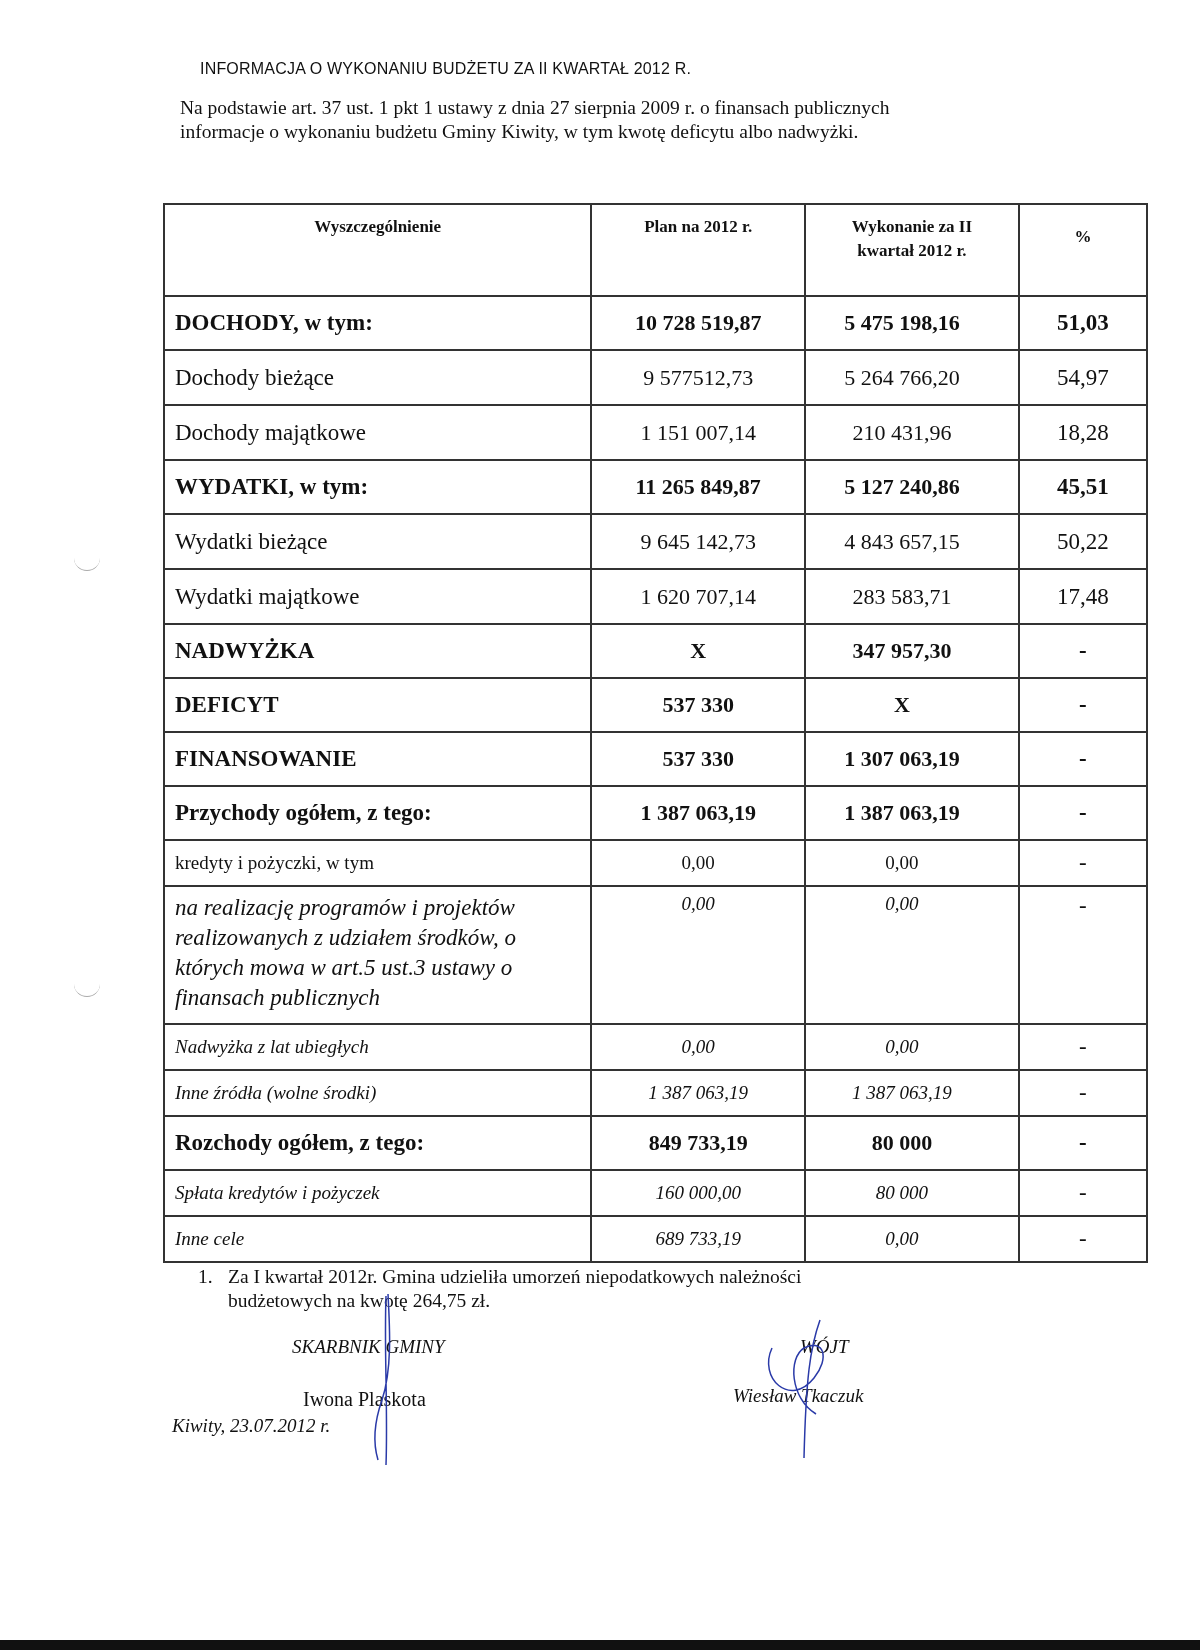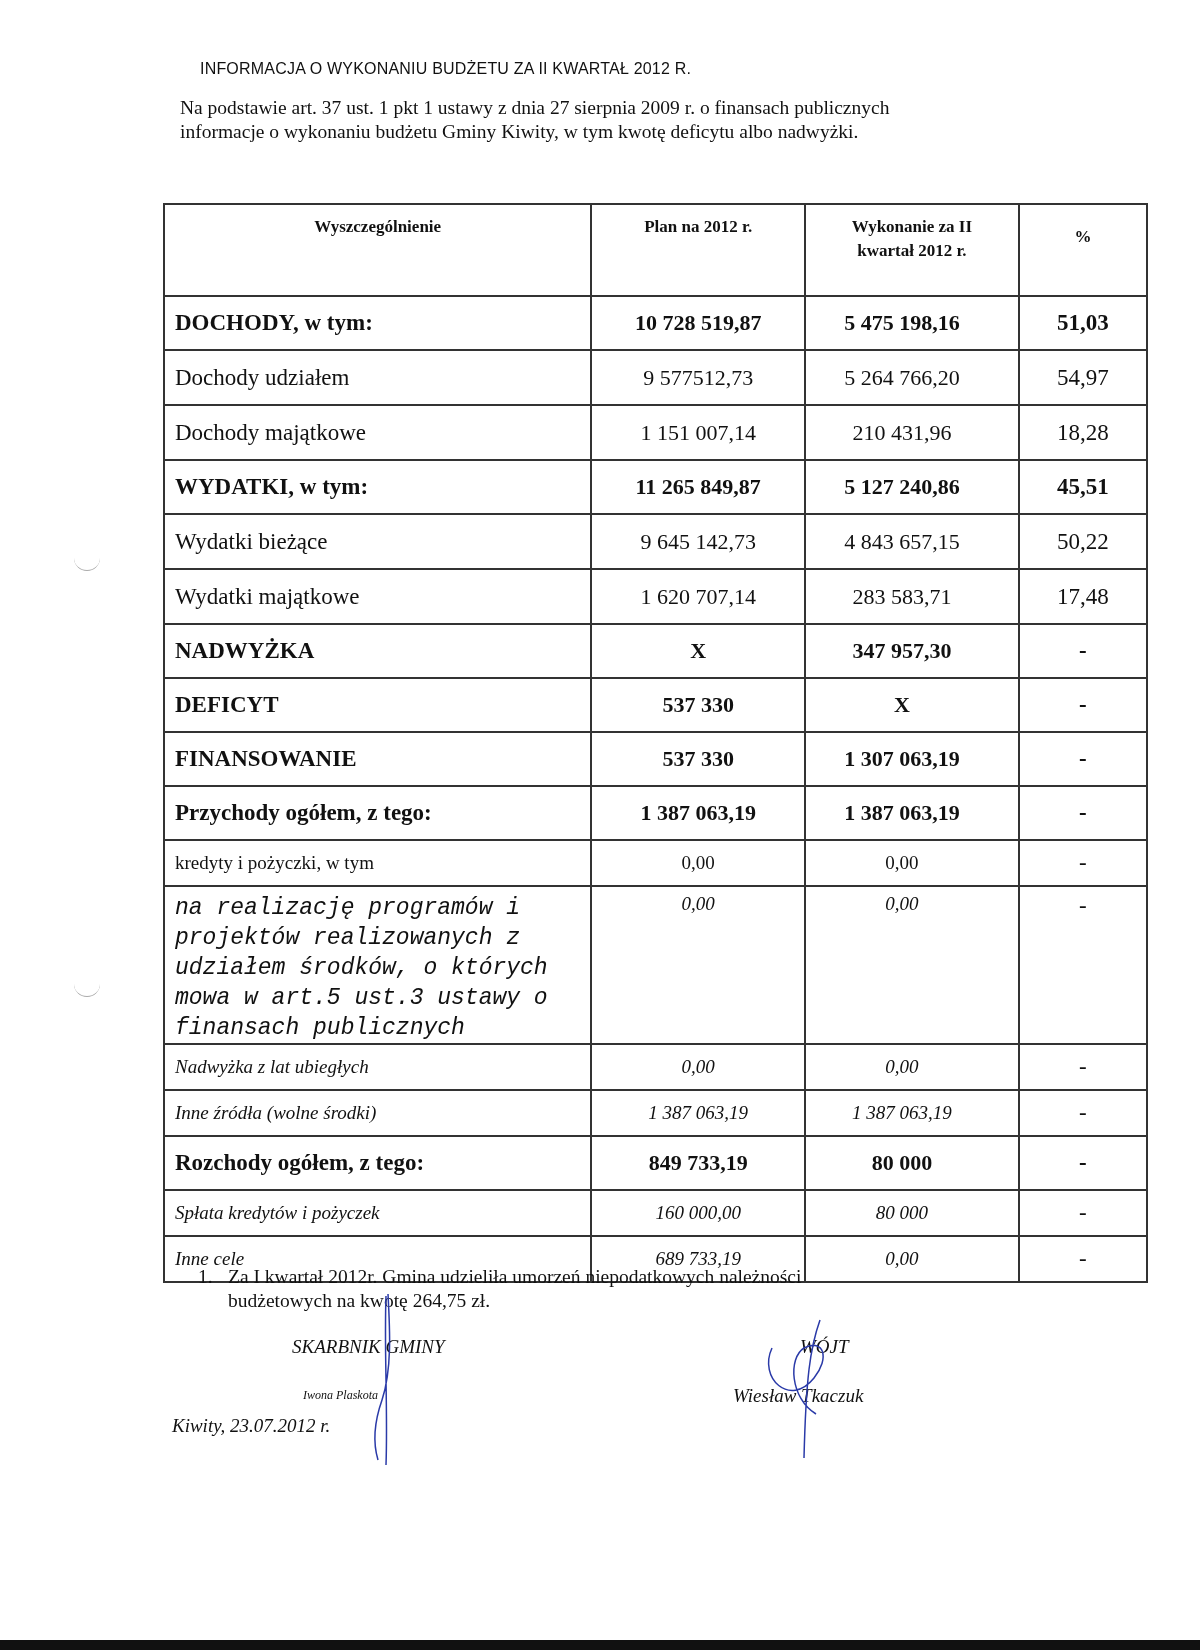--- a/index.html
+++ b/index.html
@@ -36,30 +36,30 @@
   td.num { text-align: center; font-size: 22px; padding-right: 32px; }
   td.num.exec { padding-right: 30px; border-radius: 23px; }
   td.pct { text-align: center; font-size: 23px; }
   tr.bold td { font-weight: bold; }
   tr.h52 td { height: 52px; }
   tr.h55 td { height: 53px; }
   tr.small td.name { font-size: 19px; }
   tr.small td.num { font-size: 19px; }
   tr.italic td { font-style: italic; }
   tr.tall td { height: 130px; vertical-align: top; padding-top: 6px; }
-  tr.tall td.name { font-size: 23px; line-height: 30px; font-family: Liberation Mono, monospace; }
+  tr.tall td.name { font-size: 23px; line-height: 30px; }
   tr.mid td { height: 44px; }
   .footnote {
     position: absolute; left: 198px; top: 1265px; width: 760px;
     font-size: 19.5px; line-height: 24px;
   }
   .footnote .num-marker { display: inline-block; width: 30px; }
   .footnote .line2 { padding-left: 30px; }
   .sig-left-role { position: absolute; left: 292px; top: 1336px; font-size: 19px; font-style: italic; }
-  .sig-left-name { position: absolute; left: 303px; top: 1388px; font-size: 12px; font-style: italic; }
+  .sig-left-name { position: absolute; left: 303px; top: 1388px; font-size: 20px; }
   .place-date { position: absolute; left: 160px; top: 1415px; font-size: 19px; font-style: italic; margin-left: 12px; }
   .sig-right-role2 { position: absolute; left: 800px; top: 1336px; font-size: 19px; font-style: italic; }
   .sig-right-name { position: absolute; left: 733px; top: 1385px; font-size: 19px; font-style: italic; }
   .scribble { position: absolute; }
   .hole { position: absolute; width: 26px; height: 14px; border-bottom: 1px solid #aaa; border-radius: 0 0 14px 14px; }
   .bottom-bar { position: absolute; left: 0; top: 1640px; width: 1200px; height: 10px; background: #111; }
 </style>
 </head>
 <body>
 
@@ -84,21 +84,21 @@
     <th><span>Wykonanie za II</span><br><span>kwartał 2012 r.</span></th>
     <th style="padding-top:20px;">%</th>
   </tr>
   <tr class="bold h52">
     <td class="name">DOCHODY, w tym:</td>
     <td class="num">10 728 519,87</td>
     <td class="num exec">5 475 198,16</td>
     <td class="pct">51,03</td>
   </tr>
   <tr class="h55">
-    <td class="name">Dochody udziałem</td>
+    <td class="name">Dochody bieżące</td>
     <td class="num">9 577512,73</td>
     <td class="num exec">5 264 766,20</td>
     <td class="pct">54,97</td>
   </tr>
   <tr class="h55">
     <td class="name">Dochody majątkowe</td>
     <td class="num">1 151 007,14</td>
     <td class="num exec">210 431,96</td>
     <td class="pct">18,28</td>
   </tr>

